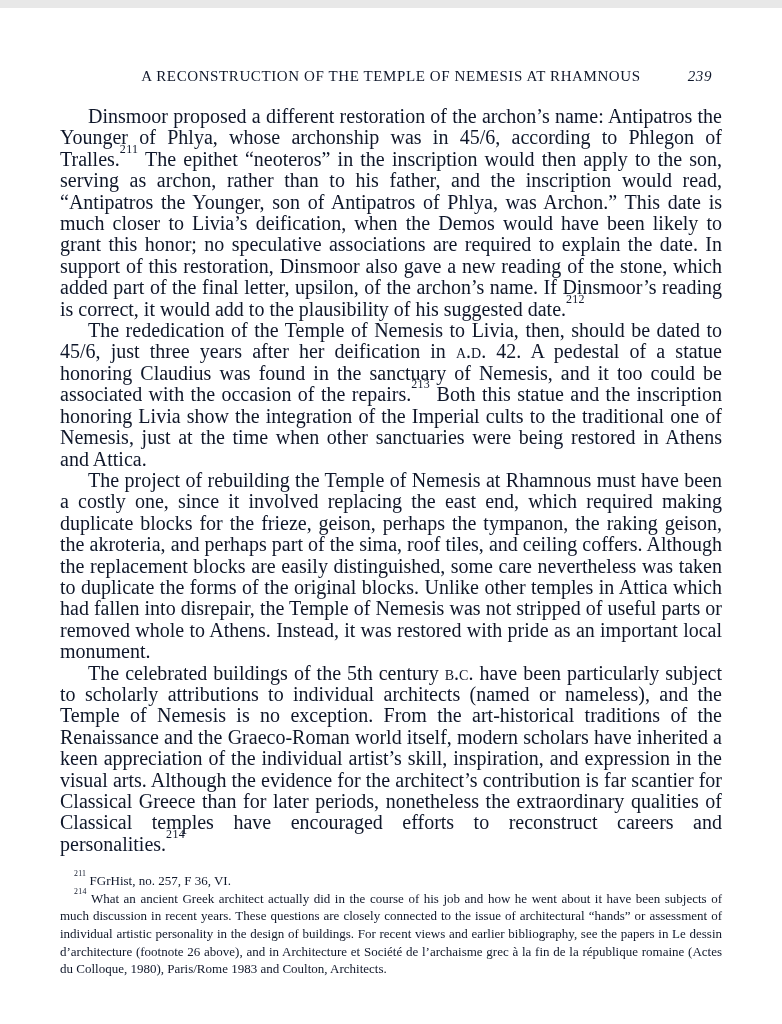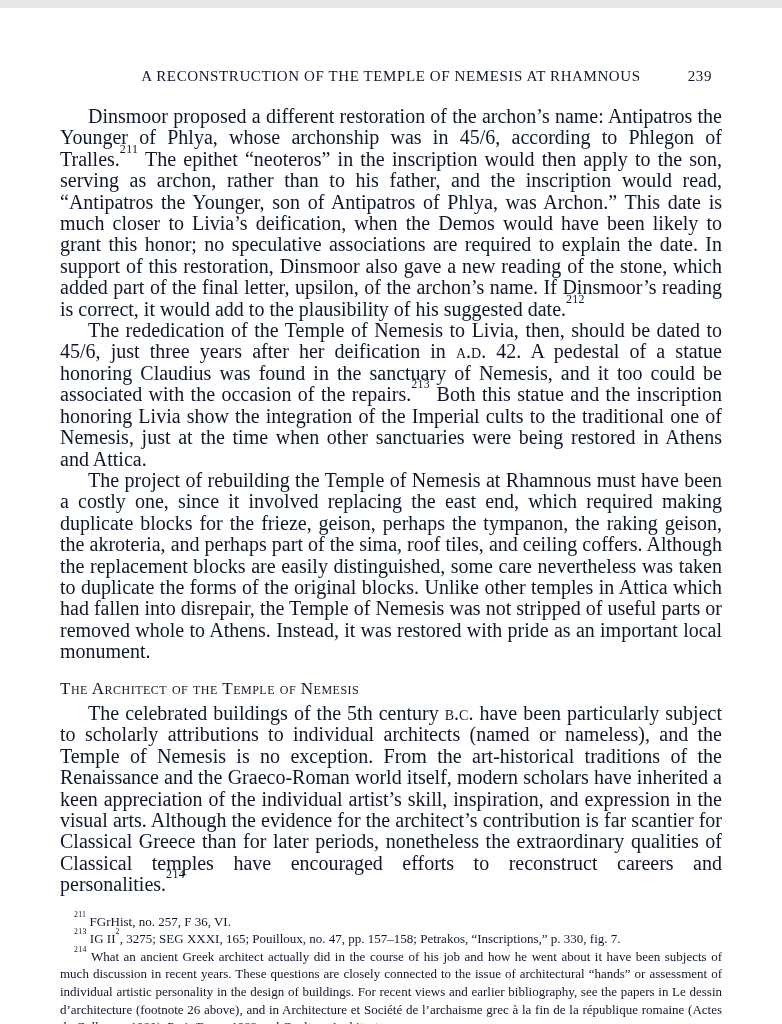--- a/index.html
+++ b/index.html
@@ -24,20 +24,21 @@
     text-align: center;
     font-size: 15px;
     letter-spacing: 0.6px;
     margin-bottom: 21px;
     white-space: nowrap;
   }
   .page-number {
     position: absolute;
     right: 10px;
     top: 0;
+    font-style: italic;
   }
   .body-text p.para {
     margin: 0;
     text-align: justify;
     text-indent: 28px;
     font-size: 20px;
     line-height: 21.4px;
   }
   .section-heading {
     margin: 15px 0 4px 0;
@@ -78,23 +79,21 @@
 
   <div class="running-head">
     <span>A RECONSTRUCTION OF THE TEMPLE OF NEMESIS AT RHAMNOUS</span>
     <span class="page-number">239</span>
   </div>
 
   <div class="body-text">
     <p class="para"><span>Dinsmoor proposed a different restoration of the archon’s name: Antipatros the Younger of Phlya, whose archonship was in 45/6, according to Phlegon of Tralles.</span><sup>211</sup><span> The epithet “neoteros” in the inscription would then apply to the son, serving as archon, rather than to his father, and the inscription would read, “Antipatros the Younger, son of Antipatros of Phlya, was Archon.” This date is much closer to Livia’s deification, when the Demos would have been likely to grant this honor; no speculative associations are required to explain the date. In support of this restoration, Dinsmoor also gave a new reading of the stone, which added part of the final letter, upsilon, of the archon’s name. If Dinsmoor’s reading is correct, it would add to the plausibility of his suggested date.</span><sup>212</sup></p>
     <p class="para"><span>The rededication of the Temple of Nemesis to Livia, then, should be dated to 45/6, just three years after her deification in </span><span class="sc">A.D.</span><span> 42. A pedestal of a statue honoring Claudius was found in the sanctuary of Nemesis, and it too could be associated with the occasion of the repairs.</span><sup>213</sup><span> Both this statue and the inscription honoring Livia show the integration of the Imperial cults to the traditional one of Nemesis, just at the time when other sanctuaries were being restored in Athens and Attica.</span></p>
     <p class="para"><span>The project of rebuilding the Temple of Nemesis at Rhamnous must have been a costly one, since it involved replacing the east end, which required making duplicate blocks for the frieze, geison, perhaps the tympanon, the raking geison, the akroteria, and perhaps part of the sima, roof tiles, and ceiling coffers. Although the replacement blocks are easily distinguished, some care nevertheless was taken to duplicate the forms of the original blocks. Unlike other temples in Attica which had fallen into disrepair, the Temple of Nemesis was not stripped of useful parts or removed whole to Athens. Instead, it was restored with pride as an important local monument.</span></p>
-    <h2 class="section-heading">The Architect of the Temple of Nemesis</h2>
     <p class="para"><span>The celebrated buildings of the 5th century </span><span class="sc">B.C.</span><span> have been particularly subject to scholarly attributions to individual architects (named or nameless), and the Temple of Nemesis is no exception. From the art-historical traditions of the Renaissance and the Graeco-Roman world itself, modern scholars have inherited a keen appreciation of the individual artist’s skill, inspiration, and expression in the visual arts. Although the evidence for the architect’s contribution is far scantier for Classical Greece than for later periods, nonetheless the extraordinary qualities of Classical temples have encouraged efforts to reconstruct careers and personalities.</span><sup>214</sup></p>
   </div>
 
   <div class="footnotes">
     <p class="footnote"><sup>211</sup><span> </span><span class="i">FGrHist</span><span>, no. 257, F 36, VI.</span></p>
-    <p class="footnote"><sup>213</sup><span> </span><span class="i">IG</span><span> II</span><sup>2</sup><span>, 3275; </span><span class="i">SEG</span><span> XXXI, 165; Pouilloux, no. 47, pp. 157–158; Petrakos, “Inscriptions,” p. 330, fig. 7.</span></p>
     <p class="footnote"><sup>214</sup><span> What an ancient Greek architect actually did in the course of his job and how he went about it have been subjects of much discussion in recent years. These questions are closely connected to the issue of architectural “hands” or assessment of individual artistic personality in the design of buildings. For recent views and earlier bibliography, see the papers in </span><span class="i">Le dessin d’architecture</span><span> (footnote 26 above), and in </span><span class="i">Architecture et Société de l’archaisme grec à la fin de la république romaine</span><span> (Actes du Colloque, 1980), Paris/Rome 1983 and Coulton, </span><span class="i">Architects</span><span>.</span></p>
   </div>
 
 </div>
 
 </body></html>

